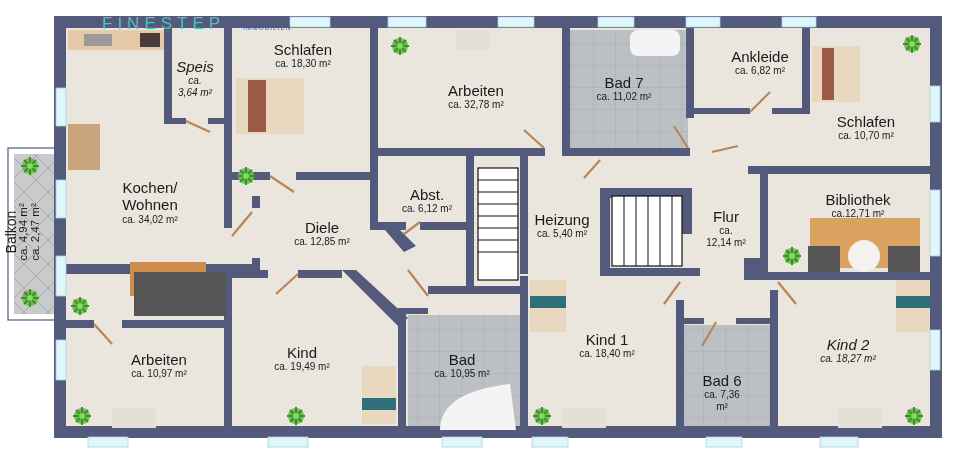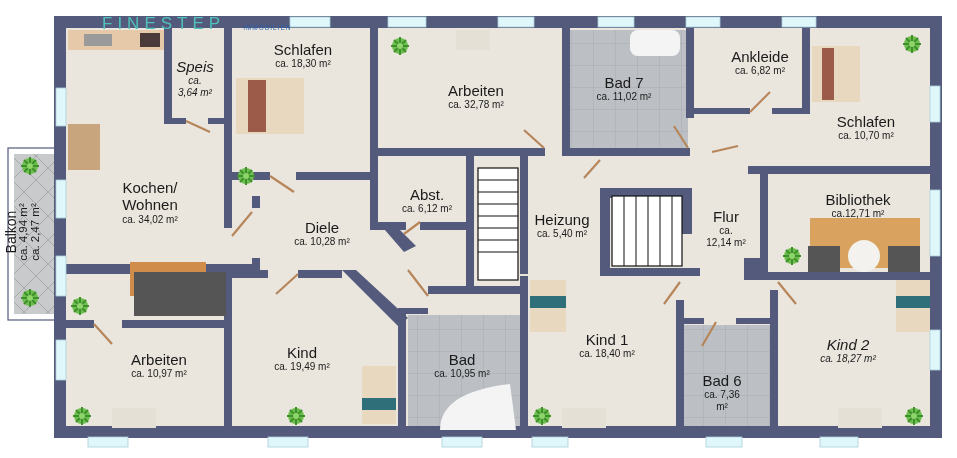--- a/index.html
+++ b/index.html
@@ -231,21 +231,21 @@
   <span class="n">Schlafen</span>
   <span class="a">ca. 10,70 m²</span>
 </div>
 <div class="lbl" style="left:150px;top:202px;">
   <span class="n">Kochen/</span>
   <span class="n">Wohnen</span>
   <span class="a">ca. 34,02 m²</span>
 </div>
 <div class="lbl" style="left:322px;top:233px;">
   <span class="n">Diele</span>
-  <span class="a">ca. 10,28 m²</span>
+  <span class="a">ca. 12,85 m²</span>
 </div>
 <div class="lbl" style="left:427px;top:200px;">
   <span class="n">Abst.</span>
   <span class="a">ca. 6,12 m²</span>
 </div>
 <div class="lbl" style="left:562px;top:225px;">
   <span class="n">Heizung</span>
   <span class="a">ca. 5,40 m²</span>
 </div>
 <div class="lbl" style="left:726px;top:228px;">

